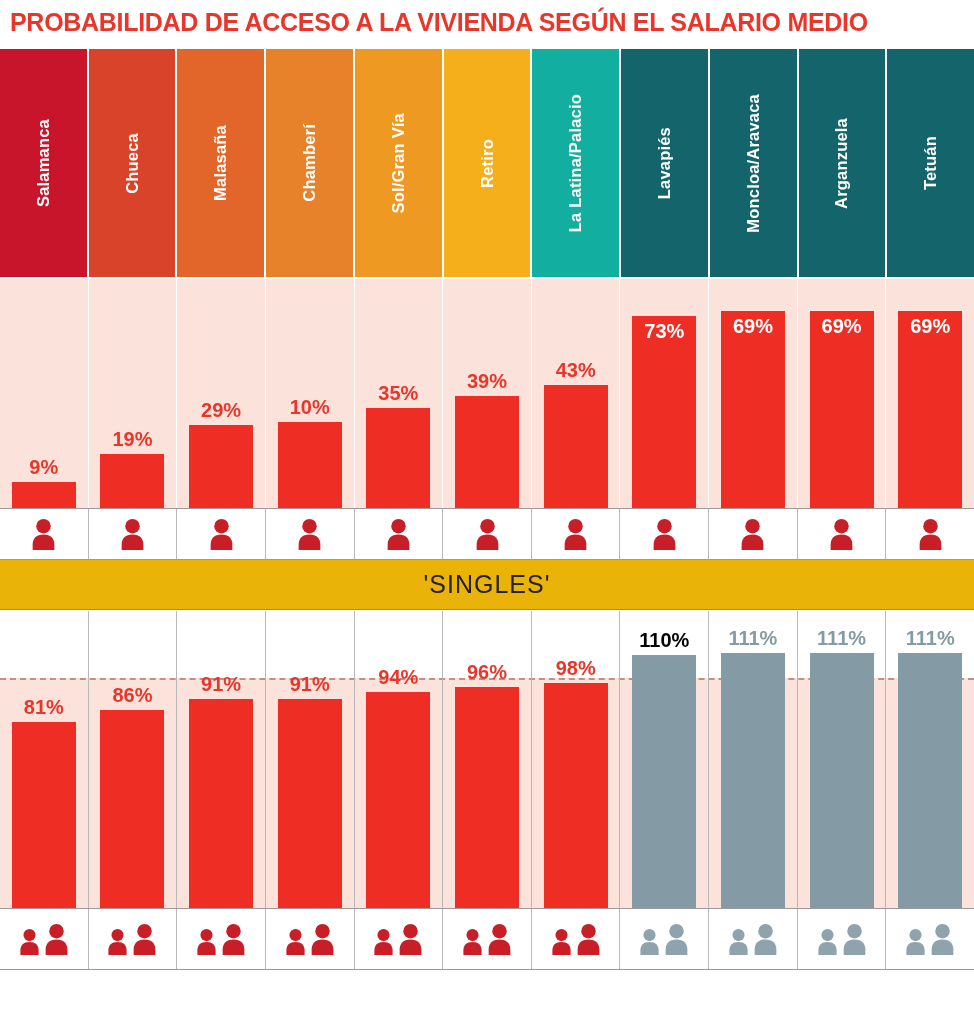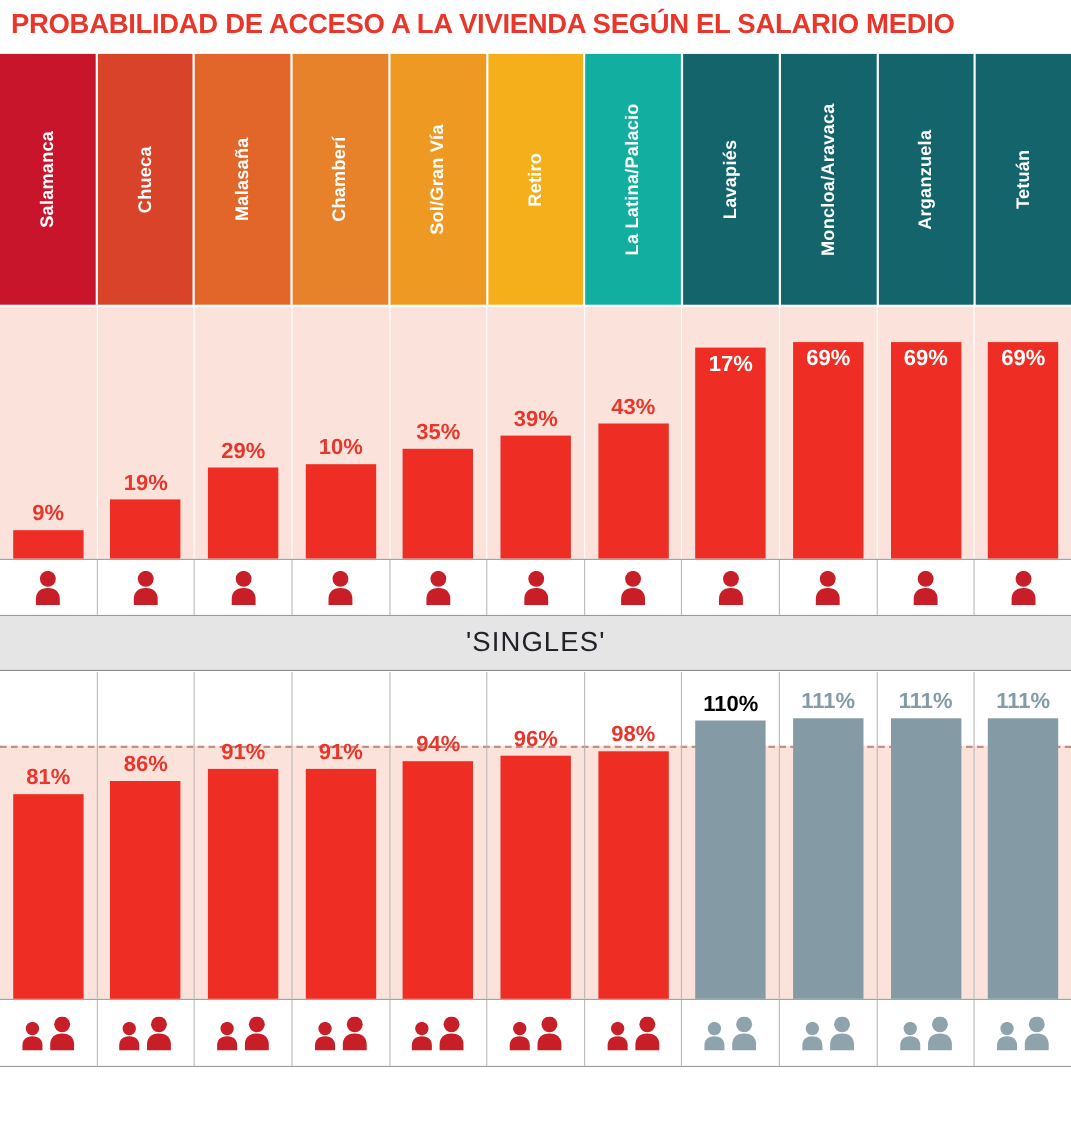--- a/index.html
+++ b/index.html
@@ -137,21 +137,21 @@
 
   .person {
     display: block;
   }
 
   
   .section-label {
     position: absolute;
     left: 0;
     width: 974px;
-    background: #e5e5e5;
+    background: #eab308;
     display: flex;
     align-items: center;
     justify-content: center;
     color: #23222B;
     font-size: 25px;
     letter-spacing: 1px;
     font-family: "Liberation Sans", sans-serif;
     box-sizing: border-box;
   }
   .section-label.singles {
@@ -277,21 +277,21 @@
           <span class="bar-value above">39%</span>
         </div>
       </div>
       <div class="plot-col">
         <div class="bar" style="height: 123.087px;">
           <span class="bar-value above">43%</span>
         </div>
       </div>
       <div class="plot-col">
         <div class="bar" style="height: 191.787px;">
-          <span class="bar-value inside">17%</span>
+          <span class="bar-value inside">73%</span>
         </div>
       </div>
       <div class="plot-col">
         <div class="bar" style="height: 197.512px;">
           <span class="bar-value inside">69%</span>
         </div>
       </div>
       <div class="plot-col">
         <div class="bar" style="height: 197.512px;">
           <span class="bar-value inside">69%</span>

